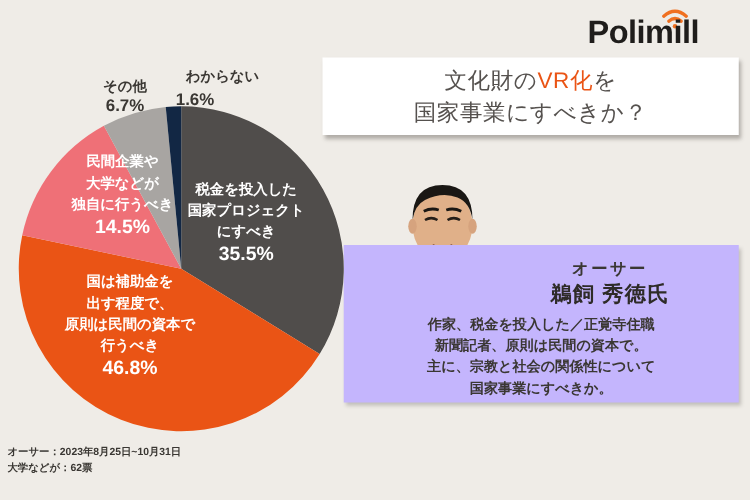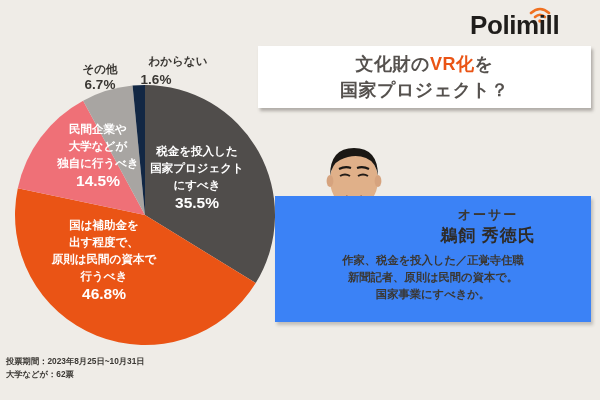--- a/index.html
+++ b/index.html
@@ -40,36 +40,36 @@
     background: #ffffff;
     box-shadow: 2px 3px 3px rgba(60,55,50,0.35);
     display: flex;
     flex-direction: column;
     align-items: center;
     justify-content: center;
     box-sizing: border-box;
   }
   .title-line {
     font-size: 18px;
-    font-weight: bold;
+    font-weight: normal;
     color: #55514e;
     letter-spacing: .5px;
     line-height: 1.45;
     white-space: nowrap;
   }
   .vr-accent { color: #ea5415; }
 
   
   #author-panel {
     position: absolute;
     left: 275px;
     top: 196px;
     width: 316px;
     height: 126px;
-    background: #3b82f6;
+    background: #c4b5fd;
     box-shadow: 2px 3px 3px rgba(60,55,50,0.25);
     box-sizing: border-box;
   }
   #author-head {
     position: absolute;
     left: 118px;
     top: 10px;
     width: 190px;
     text-align: center;
   }
@@ -171,21 +171,21 @@
     <svg viewBox="0 0 122 34" width="122" height="34">
       <path d="M63 9 q9 -8 18 0" stroke="#f07020" stroke-width="2.6" fill="none" stroke-linecap="round"></path>
       <path d="M67 13 q5 -4.5 10 0" stroke="#f07020" stroke-width="2.6" fill="none" stroke-linecap="round"></path>
       <circle cx="72" cy="17" r="1.8" fill="#f07020"></circle>
       <text x="2" y="30" font-family="Liberation Sans, DejaVu Sans, sans-serif" font-size="26" font-weight="bold" fill="#1f1d1b" letter-spacing="-0.4">Polimill</text>
     </svg>
   </div>
 
   <div id="title-banner">
     <div class="title-line"><span>文化財の</span><span class="vr-accent">VR化</span><span>を</span></div>
-    <div class="title-line">国家プロジェクト？</div>
+    <div class="title-line">国家事業にすべきか？</div>
   </div>
 
   <div id="photo">
     <svg viewBox="0 0 108 200" width="108" height="200">
       <defs>
         <clipPath id="photoclip">
             <rect x="0" y="0" width="108" height="200"></rect>
           </clipPath>
         <linearGradient id="suitg" x1="0" y1="0" x2="1" y2="1">
           <stop offset="0%" stop-color="#2b3450"></stop>
@@ -230,20 +230,21 @@
   </div>
 
   <div id="author-panel">
     <div id="author-head">
       <div id="author-role">オーサー</div>
       <div id="author-name">鵜飼 秀徳氏</div>
     </div>
     <div id="author-bio">
       <div>作家、税金を投入した／正覚寺住職</div>
       <div>新聞記者、原則は民間の資本で。</div>
+      <div>主に、宗教と社会の関係性について</div>
       <div>国家事業にすべきか。</div>
     </div>
   </div>
 
   <div id="chart-area">
     <svg viewBox="0 0 290 360" width="290" height="360">
 
       <path id="slice-tax" d="M145 215 L145.00 85.00 A130 130 0 0 1 255.73 283.12 Z" fill="#504d4b"></path>
 
       <path id="slice-subsidy" d="M145 215 L255.73 283.12 A130 130 0 0 1 17.80 188.19 Z" fill="#ea5415"></path>
@@ -283,17 +284,17 @@
 
       <g>
         <text class="outer-text" x="178" y="65" text-anchor="middle">わからない</text>
         <text class="outer-pct" x="156" y="84" text-anchor="middle">1.6%</text>
       </g>
 
     </svg>
   </div>
 
   <div id="footer">
-    <div>投票期間：2023年8月25日~10月31日</div>
+    <div>オーサー：2023年8月25日~10月31日</div>
     <div>大学などが：62票</div>
   </div>
 
 </div>
 
 </body></html>

